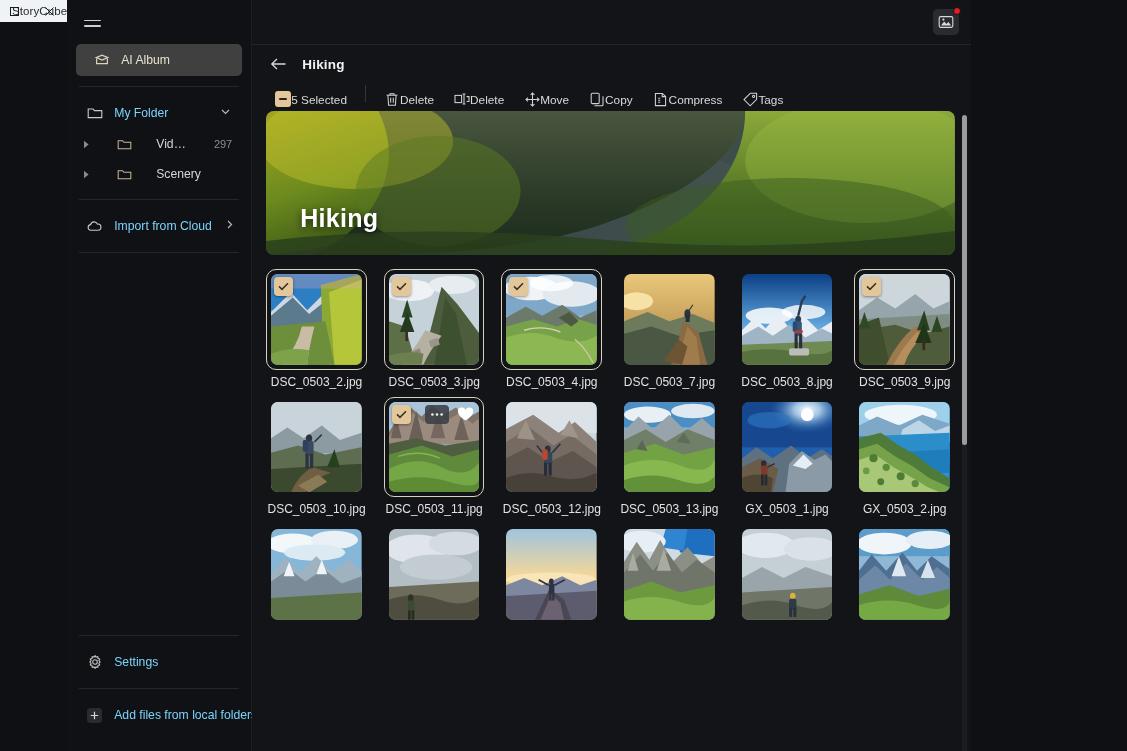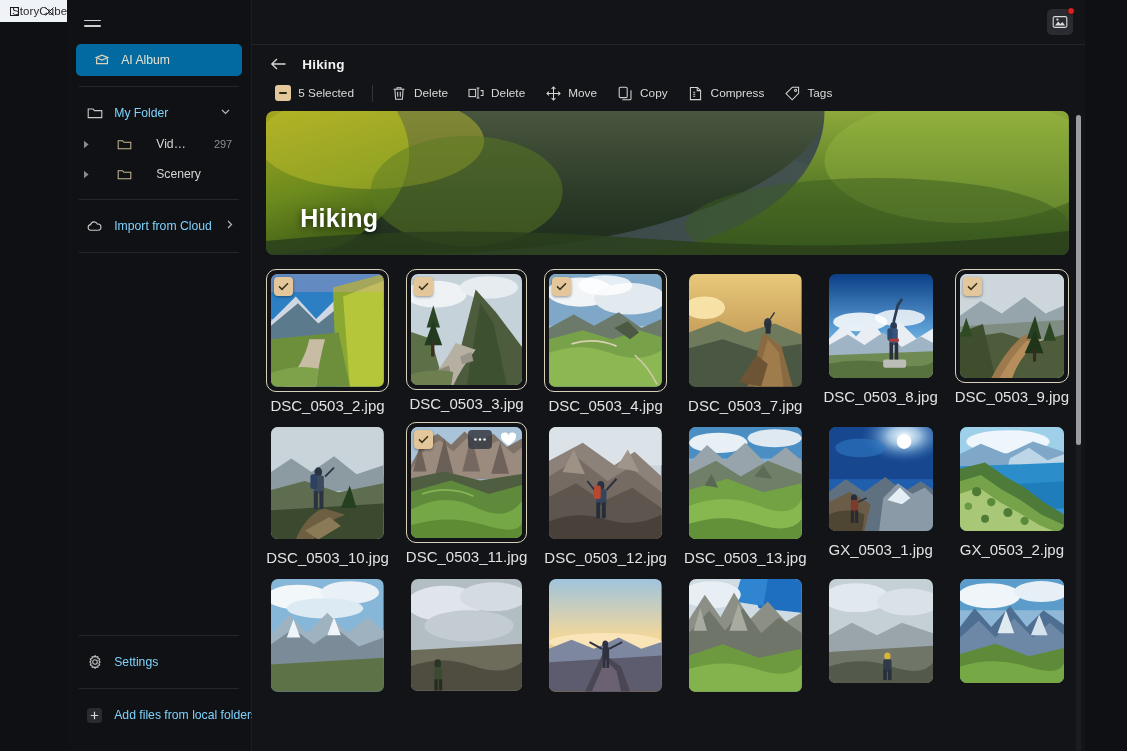--- a/index.html
+++ b/index.html
@@ -44,21 +44,21 @@
     border-radius: 4px; cursor: pointer;
   }
   .hamburger i { display: block; width: 17px; height: 1.5px; background: #cfcfcf; border-radius: 1px; }
 
   .side-item {
     height: 32px; margin: 0 9px; padding: 0 10px;
     display: flex; align-items: center; gap: 11px;
     border-radius: 5px; cursor: pointer;
     font-size: 12.2px; color: #7dd3fc; white-space: nowrap;
   }
-  .side-item.active { background: #0369a1; color: #e6e2cf; padding-left: 17px; }
+  .side-item.active { background: #404040; color: #e6e2cf; padding-left: 17px; }
   .side-icon { width: 17px; height: 17px; display: flex; align-items: center; justify-content: center; flex: 0 0 17px; }
   .side-icon svg { display: block; }
 
   .side-divider { height: 1px; background: #26272c; margin: 10px 12px; }
 
   .tree-row {
     height: 30px; margin: 0 9px; padding: 0 10px 0 4px;
     display: flex; align-items: center; gap: 23px;
     border-radius: 5px; cursor: pointer;
     font-size: 12.2px; color: #d5d5d5;
@@ -97,21 +97,21 @@
     display: flex; align-items: center; justify-content: center; color: #d6d6d6;
   }
   .crumb-title { font-size: 13.5px; font-weight: bold; color: #f2f2f2; letter-spacing: .2px; }
 
   .toolbar {
     height: 36px; display: flex; align-items: center;
     padding-left: 14px; gap: 2px;
   }
   .tb-item {
     height: 28px; padding: 0 9px; border-radius: 5px;
-    display: flex; align-items: center; gap: 7px;
+    display: flex; align-items: flex-end; 
     font-size: 11.8px; color: #dadada; cursor: pointer; white-space: nowrap;
   }
   .tb-icon { width: 16px; height: 16px; display: flex; align-items: center; justify-content: center; flex: 0 0 16px; }
   .tb-sep { width: 1px; height: 17px; background: #34353b; margin: 0 7px; }
   .sel-box {
     width: 16px; height: 16px; border-radius: 3px; background: #e3c79a;
     display: flex; align-items: center; justify-content: center; flex: 0 0 16px;
   }
   .sel-box i { display: block; width: 8px; height: 2px; background: #2b2416; border-radius: 1px; }
 
@@ -156,21 +156,21 @@
     box-shadow: 0 1px 3px rgba(0,0,0,.4);
   }
   .hover-acts { position: absolute; top: 7px; right: 7px; display: flex; gap: 6px; }
   .hov-btn {
     width: 24px; height: 19px; border-radius: 4px;
     background: rgba(58,62,70,.88);
     display: flex; align-items: center; justify-content: center; cursor: pointer;
   }
   .hov-btn.fav { background: transparent; width: 21px; }
   .caption {
-    font-size: 15px; color: #e2e2e2; margin-top: 5px; text-align: center;
+    font-size: 12px; color: #e2e2e2; margin-top: 5px; text-align: center;
     white-space: nowrap; overflow: hidden; text-overflow: ellipsis; max-width: 100%;
   }
 
   .scrollbar {
     position: absolute; right: 4px; top: 4px;
     width: 5px; height: 100%;
   }
   .scrollbar-track { position: absolute; inset: 0; background: #1b1c21; border-radius: 3px; }
   .scrollbar-thumb {
     position: absolute; top: 0; left: 0; width: 5px; height: 330px;

